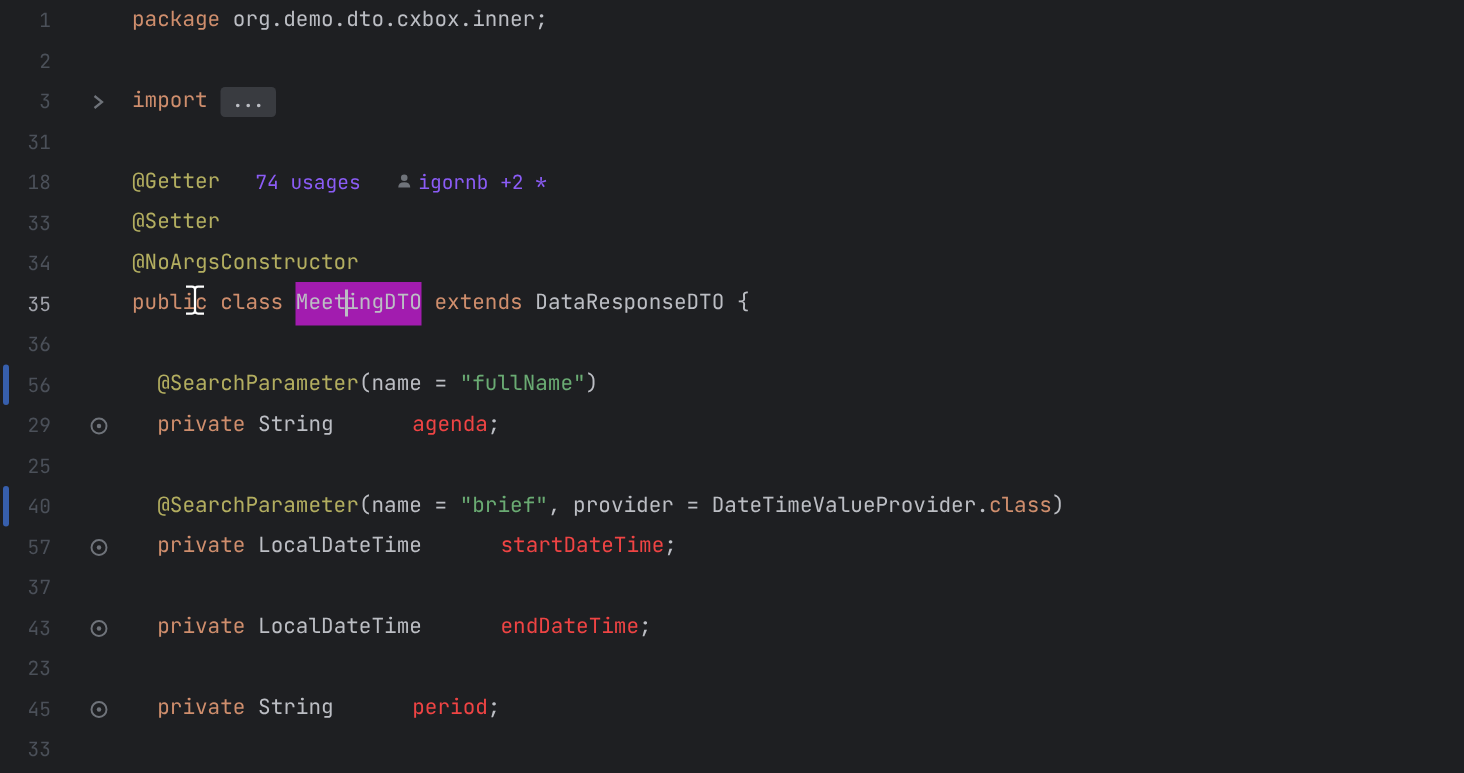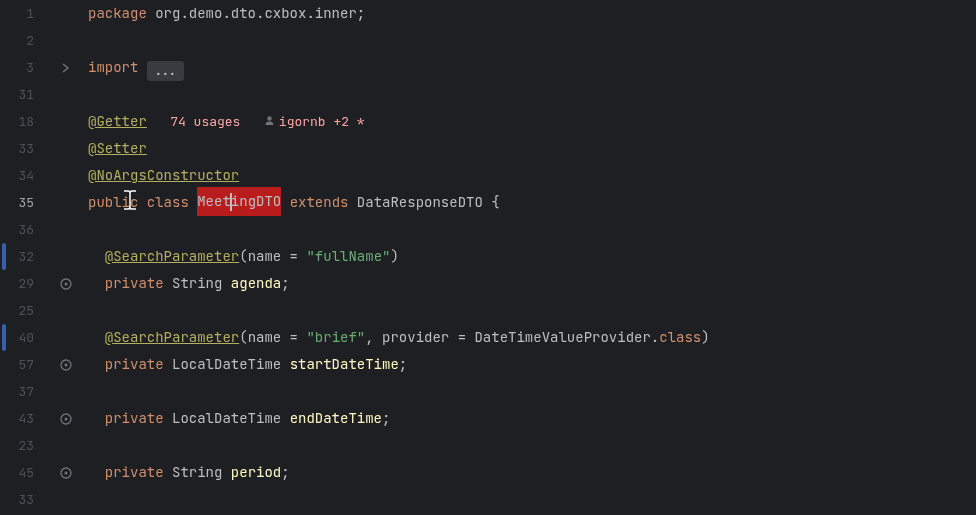--- a/index.html
+++ b/index.html
@@ -53,40 +53,40 @@
     .code-area {
       flex: 1;
       background: #1e1f22;
       padding-left: 8px;
       white-space: pre;
       overflow: hidden;
     }
     .code-line {
       height: 27px;
       display: flex;
-      align-items: flex-end;
+      align-items: center;
     }
     .kw { color: #cf8e6d; }
     .pkg { color: #bcbec4; }
-    .annotation { color: #b3ae60; text-decoration: underline; }
+    .annotation { color: #b3ae60; }
     .str { color: #6aab73; }
-    .field { color: #fef9c3; }
+    .field { color: #ef4444; margin-left: 44px; }
     .punc { color: #bcbec4; }
-    .hint-text { color: #fca5a5; font-size: 13px; }
+    .hint-text { color: #8b5cf6; font-size: 13px; }
     .fold-dots {
       background: #393b40;
       color: #bcbec4;
       padding: 0 6px;
       border-radius: 3px;
       display: inline-block;
       line-height: 18px;
       height: 20px;
     }
     .highlighted-class {
-      background: #b91c1c;
+      background: #a21caf;
       padding: 1px 0;
     }
     .caret {
       display: inline-block;
       width: 2px;
       height: 18px;
       background: #bcbec4;
       vertical-align: middle;
       margin: 0 -1px;
     }
@@ -116,21 +116,21 @@
   <div class="gutter" id="gutter">
       <div class="gutter-line">1</div>
       <div class="gutter-line">2</div>
       <div class="gutter-line">3</div>
       <div class="gutter-line">31</div>
       <div class="gutter-line">18</div>
       <div class="gutter-line">33</div>
       <div class="gutter-line">34</div>
       <div class="gutter-line current-line">35</div>
       <div class="gutter-line">36</div>
-      <div class="gutter-line">32</div>
+      <div class="gutter-line">56</div>
       <div class="gutter-line">29</div>
       <div class="gutter-line">25</div>
       <div class="gutter-line">40</div>
       <div class="gutter-line">57</div>
       <div class="gutter-line">37</div>
       <div class="gutter-line">43</div>
       <div class="gutter-line">23</div>
       <div class="gutter-line">45</div>
       <div class="gutter-line">33</div>
     </div>

